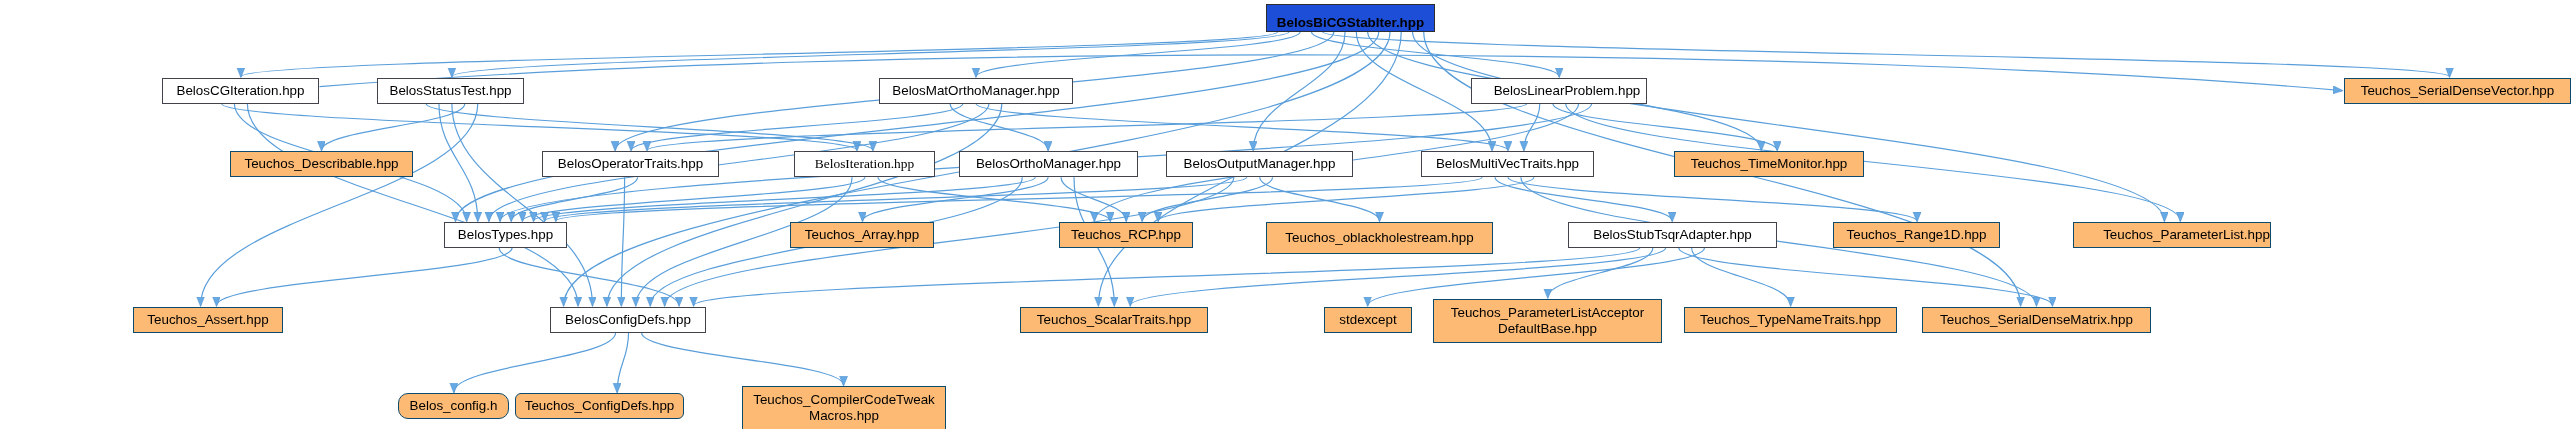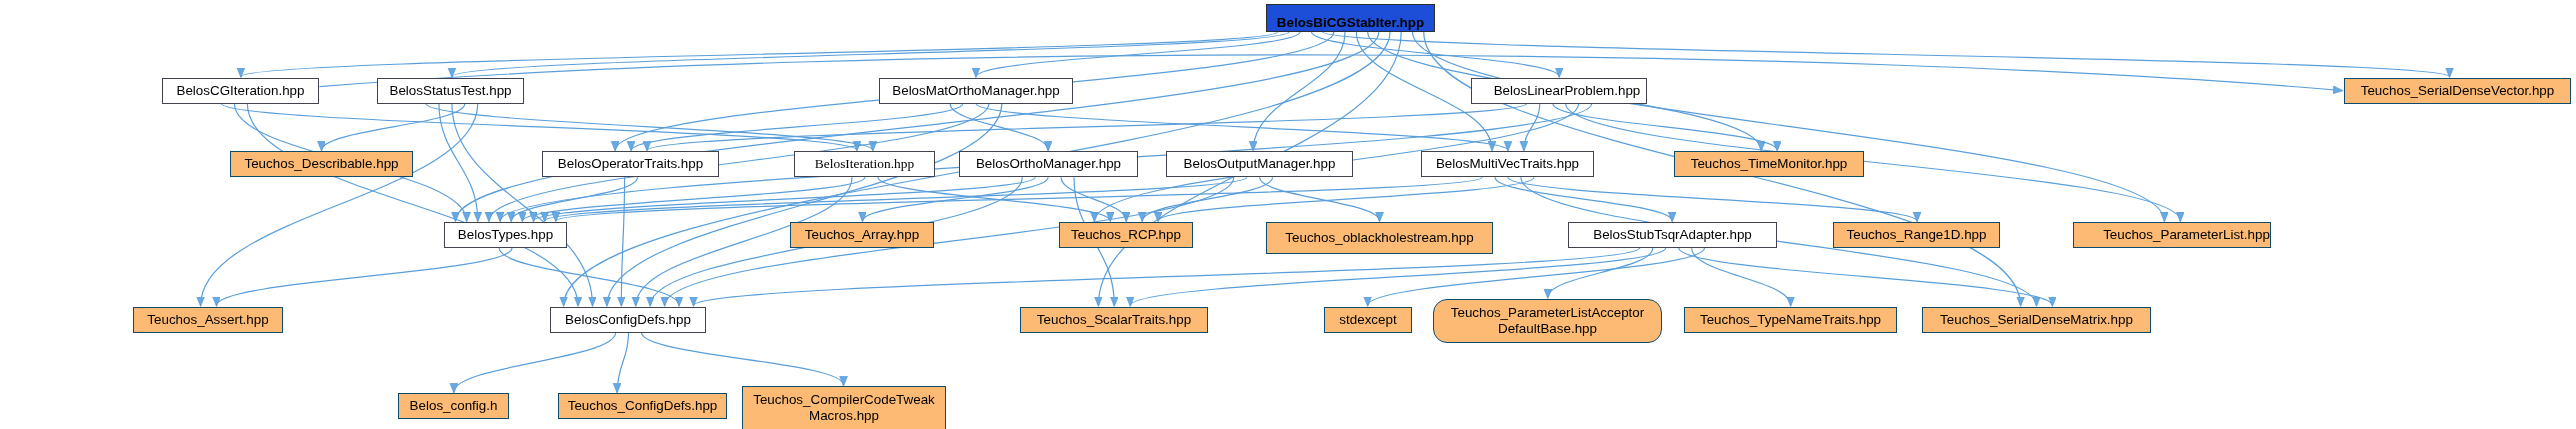--- a/index.html
+++ b/index.html
@@ -157,34 +157,34 @@
       </div>
       <div class="node internal" style="left: 550px; top: 307px; width: 156px; height: 26px;">
         <div>BelosConfigDefs.hpp</div>
       </div>
       <div class="node external" style="left: 1020px; top: 307px; width: 188px; height: 26px;">
         <div>Teuchos_ScalarTraits.hpp</div>
       </div>
       <div class="node external" style="left: 1324px; top: 307px; width: 88px; height: 26px;">
         <div>stdexcept</div>
       </div>
-      <div class="node external" style="left: 1433px; top: 299px; width: 229px; height: 44px; border-radius: 14px;">
+      <div class="node external" style="left: 1433px; top: 299px; width: 229px; height: 44px;">
         <div>Teuchos_ParameterListAcceptor</div>
         <div>DefaultBase.hpp</div>
       </div>
       <div class="node external" style="left: 1684px; top: 307px; width: 213px; height: 26px;">
         <div>Teuchos_TypeNameTraits.hpp</div>
       </div>
       <div class="node external" style="left: 1922px; top: 307px; width: 229px; height: 26px;">
         <div>Teuchos_SerialDenseMatrix.hpp</div>
       </div>
-      <div class="node external" style="left: 398px; top: 393px; width: 111px; height: 26px;">
+      <div class="node external" style="left: 398px; top: 393px; width: 111px; height: 26px; border-radius: 10px;">
         <div>Belos_config.h</div>
       </div>
-      <div class="node external" style="left: 558px; top: 393px; width: 169px; height: 26px;">
+      <div class="node external" style="left: 515px; top: 393px; width: 169px; height: 26px; border-radius: 6px;">
         <div>Teuchos_ConfigDefs.hpp</div>
       </div>
       <div class="node external" style="left: 742px; top: 386px; width: 204px; height: 44px;">
         <div>Teuchos_CompilerCodeTweak</div>
         <div>Macros.hpp</div>
       </div>
     </div>
 </div>
 
 

